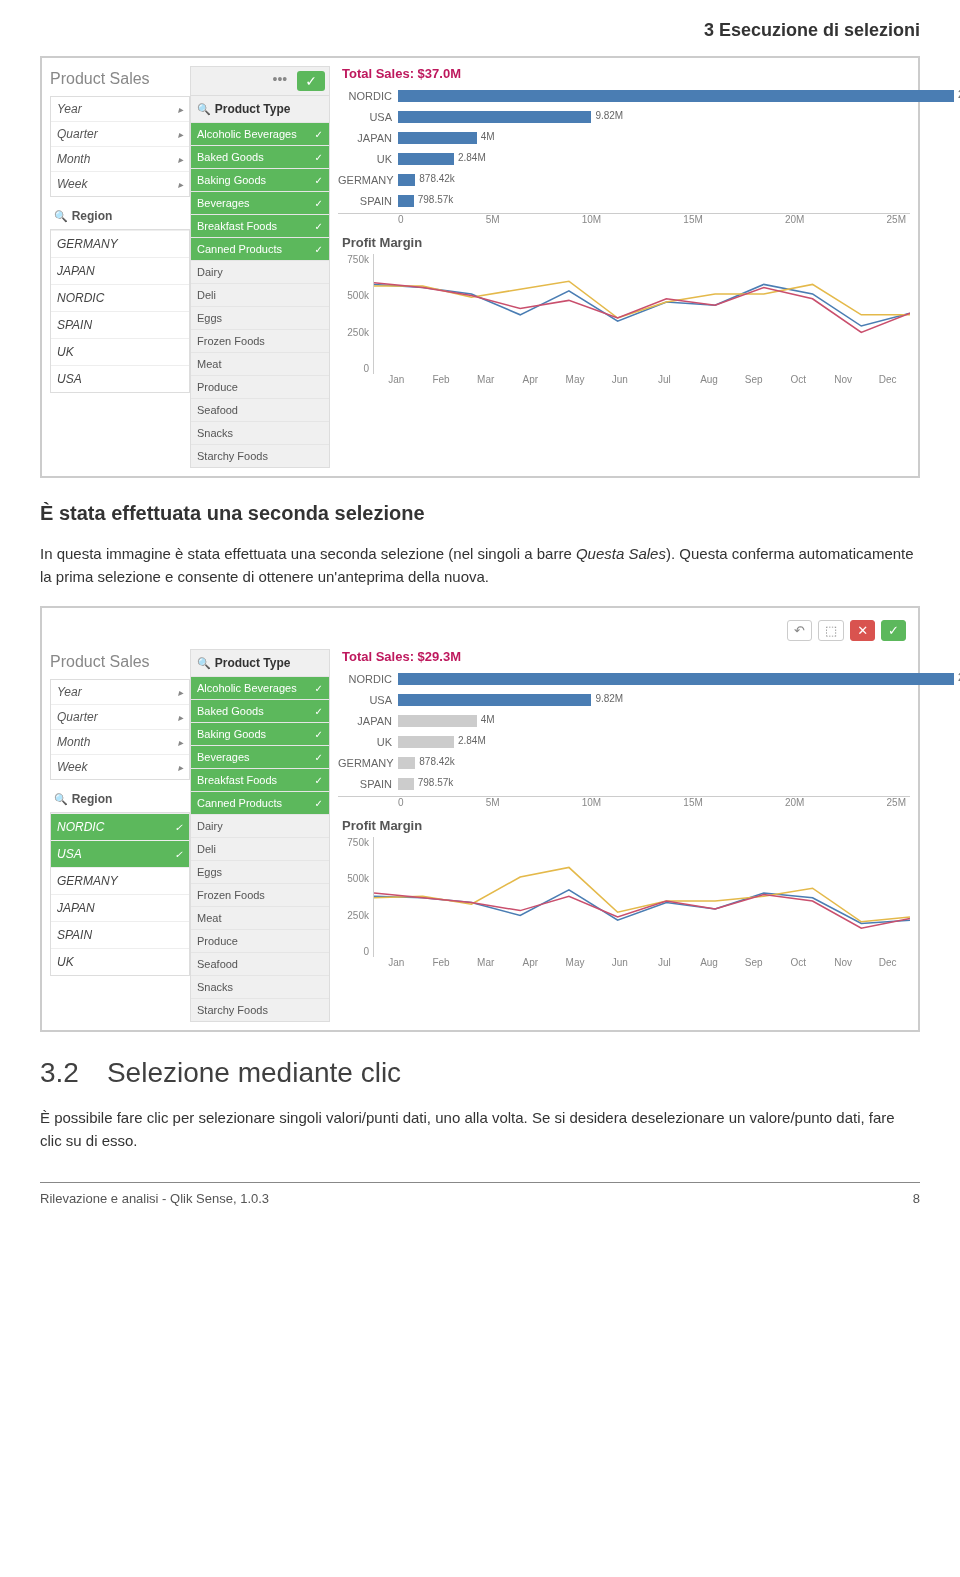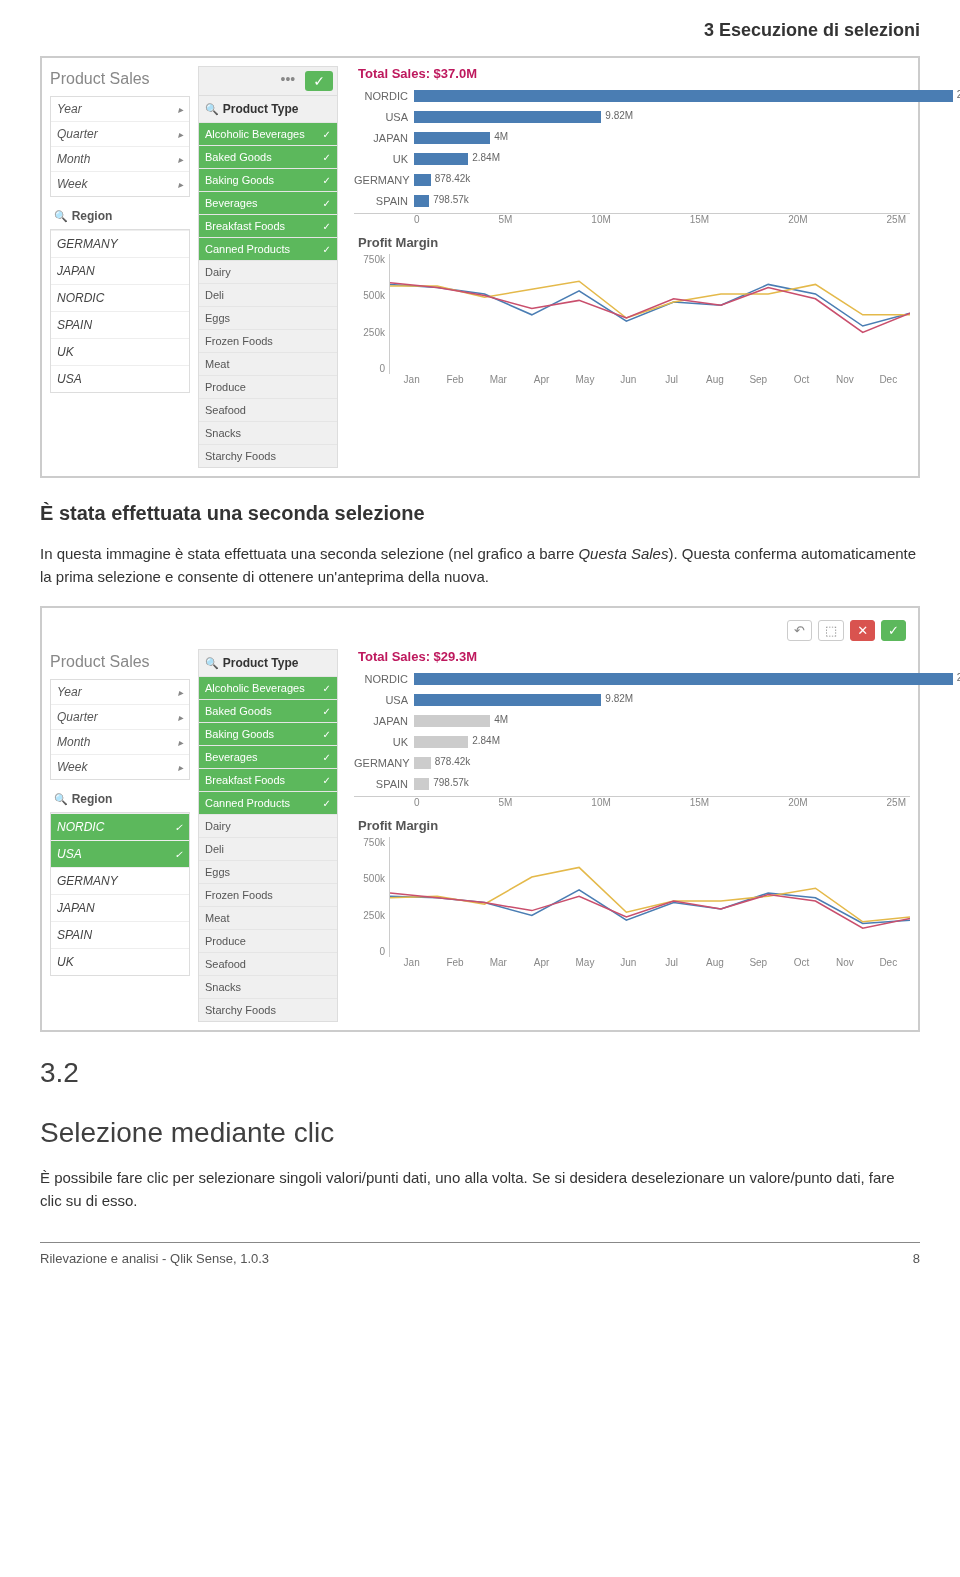--- a/index.html
+++ b/index.html
@@ -1,20 +1,20 @@
 <!DOCTYPE html>
 <html><head>
 <meta charset="utf-8">
 <style>
   * { box-sizing: border-box; margin: 0; padding: 0; }
   body { font-family: Arial, Helvetica, sans-serif; background: #fff; width: 960px; margin: 0 auto; color: #333; }
   .page { padding: 0 40px 30px 40px; }
   .breadcrumb { text-align: right; font-size: 18px; font-weight: bold; color: #333; padding: 20px 0 15px 0; }
   .panel { border: 2px solid #ccc; background: #fff; padding: 8px; margin-bottom: 20px; }
-  .panel-inner { display: flex; gap: 8px; }
+  .panel-inner { display: flex; gap: 0; }
   .col-left { width: 140px; flex-shrink: 0; }
   .col-mid { width: 140px; flex-shrink: 0; background: #f0f0f0; border: 1px solid #ddd; }
   .col-right { flex: 1; padding-left: 8px; }
   .ps-title { color: #888; font-size: 16px; padding: 4px 0 8px 0; }
   .dim-box { border: 1px solid #ddd; margin-bottom: 6px; font-style: italic; }
   .dim-item { display: flex; justify-content: space-between; align-items: center; padding: 5px 6px; font-size: 12px; color: #555; background: #fff; border-top: 1px solid #eee; }
   .dim-item:first-child { border-top: none; }
   .caret { color: #888; font-size: 10px; }
   .region-hdr { font-size: 12px; font-weight: bold; padding: 6px 4px; color: #555; display: flex; align-items: center; gap: 4px; }
   .search-ic { font-size: 11px; color: #888; }
@@ -38,21 +38,21 @@
   .axis-x .lbl-off { width: 60px; }
   .axis-x .ticks { flex: 1; display: flex; justify-content: space-between; padding-right: 4px;}
   .pm-title { font-size: 13px; font-weight: bold; color: #555; padding: 10px 0 4px 4px; }
   .line-chart { position: relative; height: 120px; display: flex; }
   .y-axis { width: 36px; display: flex; flex-direction: column; justify-content: space-between; font-size: 10px; color: #888; text-align: right; padding-right: 4px; border-right:1px solid #ccc;}
   .plot { flex: 1; position: relative; }
   .plot svg { width: 100%; height: 100%; }
   .x-months { display: flex; font-size: 10px; color: #888; margin-left:36px;}
   .x-months span { flex: 1; text-align: center; }
   .body-text { font-size: 15px; line-height: 1.5; color: #333; margin: 18px 0; }
-  .heading-row { display:flex; align-items:baseline; gap:28px; margin: 25px 0 12px 0; flex-direction: column;}
+  .heading-row { display:flex; align-items:baseline; gap:28px; margin: 25px 0 12px 0;}
   .h-num { font-size: 28px; color: #3c6; font-weight: normal; color:#404040;}
   .h-txt { font-size: 28px; color: #404040; }
   .toolbar-r { display:flex; justify-content:flex-end; gap:6px; padding:4px 4px 8px 0;}
   .tb-ic { border:1px solid #ccc; border-radius:3px; padding:2px 6px; font-size:13px; color:#888; background:#fff;}
   .tb-cancel { background:#d9534f; color:#fff; border-color:#d9534f;}
   .tb-ok { background:#5cb85c; color:#fff; border-color:#5cb85c;}
   .footer-line { border-top: 1px solid #888; margin-top: 30px; padding-top: 8px; display:flex; justify-content:space-between; font-size:13px; color:#555;align-items:center;}
   em { font-style: italic; }
   .h3 { font-size: 20px; font-weight:bold; margin-top:24px; margin-bottom:6px;}
 </style>
@@ -256,21 +256,21 @@
             <span>Oct</span>
             <span>Nov</span>
             <span>Dec</span>
           </div>
       </div>
     </div>
   </div>
 
   <div class="h3">È stata effettuata una seconda selezione</div>
   <p class="body-text">
-    <span>In questa immagine è stata effettuata una seconda selezione (nel grafico a barre </span><em>Questa Sales</em><span>). Questa conferma automaticamente la prima selezione e consente di ottenere un'anteprima della nuova.</span>
+    <span>In questa immagine è stata effettuata una seconda selezione (nel singoli a barre </span><em>Questa Sales</em><span>). Questa conferma automaticamente la prima selezione e consente di ottenere un'anteprima della nuova.</span>
   </p>
 
   <div class="panel">
     <div class="toolbar-r">
       <span class="tb-ic">↶</span>
       <span class="tb-ic">⬚</span>
       <span class="tb-ic tb-cancel">✕</span>
       <span class="tb-ic tb-ok">✓</span>
     </div>
     <div class="panel-inner">

